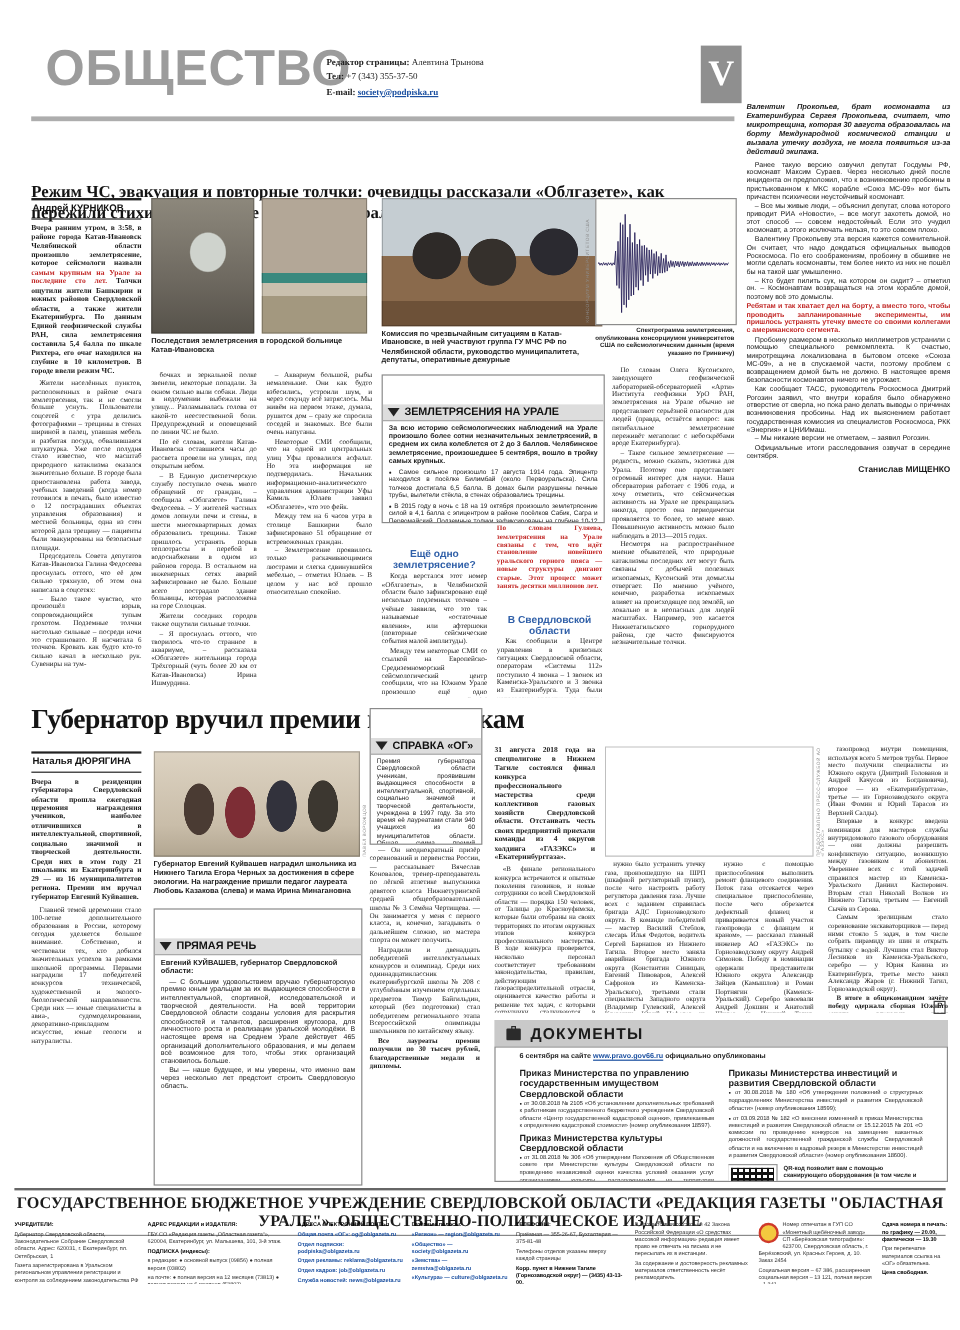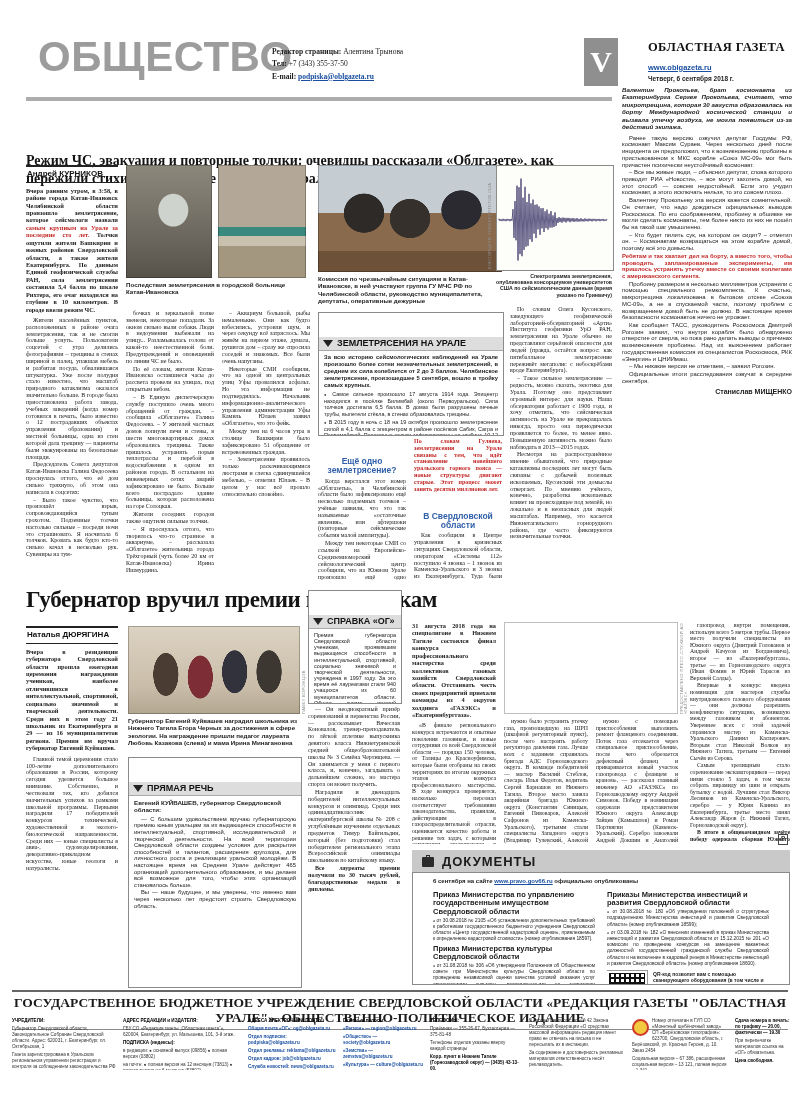--- a/index.html
+++ b/index.html
@@ -148,28 +148,23 @@
 </style>
 </head>
 <body>
 
 <div class="page">
 
   <div class="abs" id="sec-title">ОБЩЕСТВО</div>
   <div class="abs" id="editor">
     <div><span class="ed-b">Редактор страницы:</span> <span>Алевтина Трынова</span></div>
     <div><span class="ed-b">Тел:</span> <span>+7 (343) 355-37-50</span></div>
-    <div><span class="ed-b">E-mail:</span> <a class="lnkblue">podpiska@oblgazeta.ru</a></div>
+    <div><span class="ed-b">E-mail:</span> <a class="lnkblue">society@podpiska.ru</a></div>
   </div>
   <div class="abs" id="vlogo">V</div>
-  <div class="abs" id="brand">
-    <div id="brand-title">ОБЛАСТНАЯ ГАЗЕТА</div>
-    <a id="brand-site" class="lnkblue">www.oblgazeta.ru</a>
-    <div id="brand-date">Четверг, 6 сентября 2018 г.</div>
-  </div>
   <div class="abs" id="hrule"></div>
 
   <div class="abs" id="main-sub">Режим ЧС, эвакуация и повторные толчки: очевидцы рассказали «Облгазете», как пережили стихийное бедствие на Южном Урале</div>
 
   <div class="abs col" id="qcolA">
     <div class="author-box">Андрей КУРНИКОВ</div>
     <p class="lede"><span>Вчера ранним утром, в 3:58, в районе города Катав-Ивановск Челябинской области произошло землетрясение, которое сейсмологи назвали </span><span class="redtxt">самым крупным на Урале за последние сто лет.</span><span> Толчки ощутили жители Башкирии и южных районов Свердловской области, а также жители Екатеринбурга. По данным Единой геофизической службы РАН, сила землетрясения составила 5,4 балла по шкале Рихтера, его очаг находился на глубине в 10 километров. В городе ввели режим ЧС.</span></p>
     <div>
         <p class="p">Жители населённых пунктов, расположенных в районе очага землетрясения, так и не смогли больше уснуть. Пользователи соцсетей с утра делились фотографиями – трещины в стенах шириной в палец, упавшая мебель и разбитая посуда, обвалившаяся штукатурка. Уже после полудня стало известно, что масштаб природного катаклизма оказался значительно больше. В городе была приостановлена работа завода, учебных заведений (когда номер готовился в печать, было известно о 12 пострадавших объектах управления образования) и местной больницы, одна из стен которой дала трещину — пациенты были эвакуированы на безопасные площади.</p>
         <p class="p">Председатель Совета депутатов Катав-Ивановска Галина Федосеева проснулась оттого, что её дом сильно тряхнуло, об этом она написала в соцсетях:</p>

